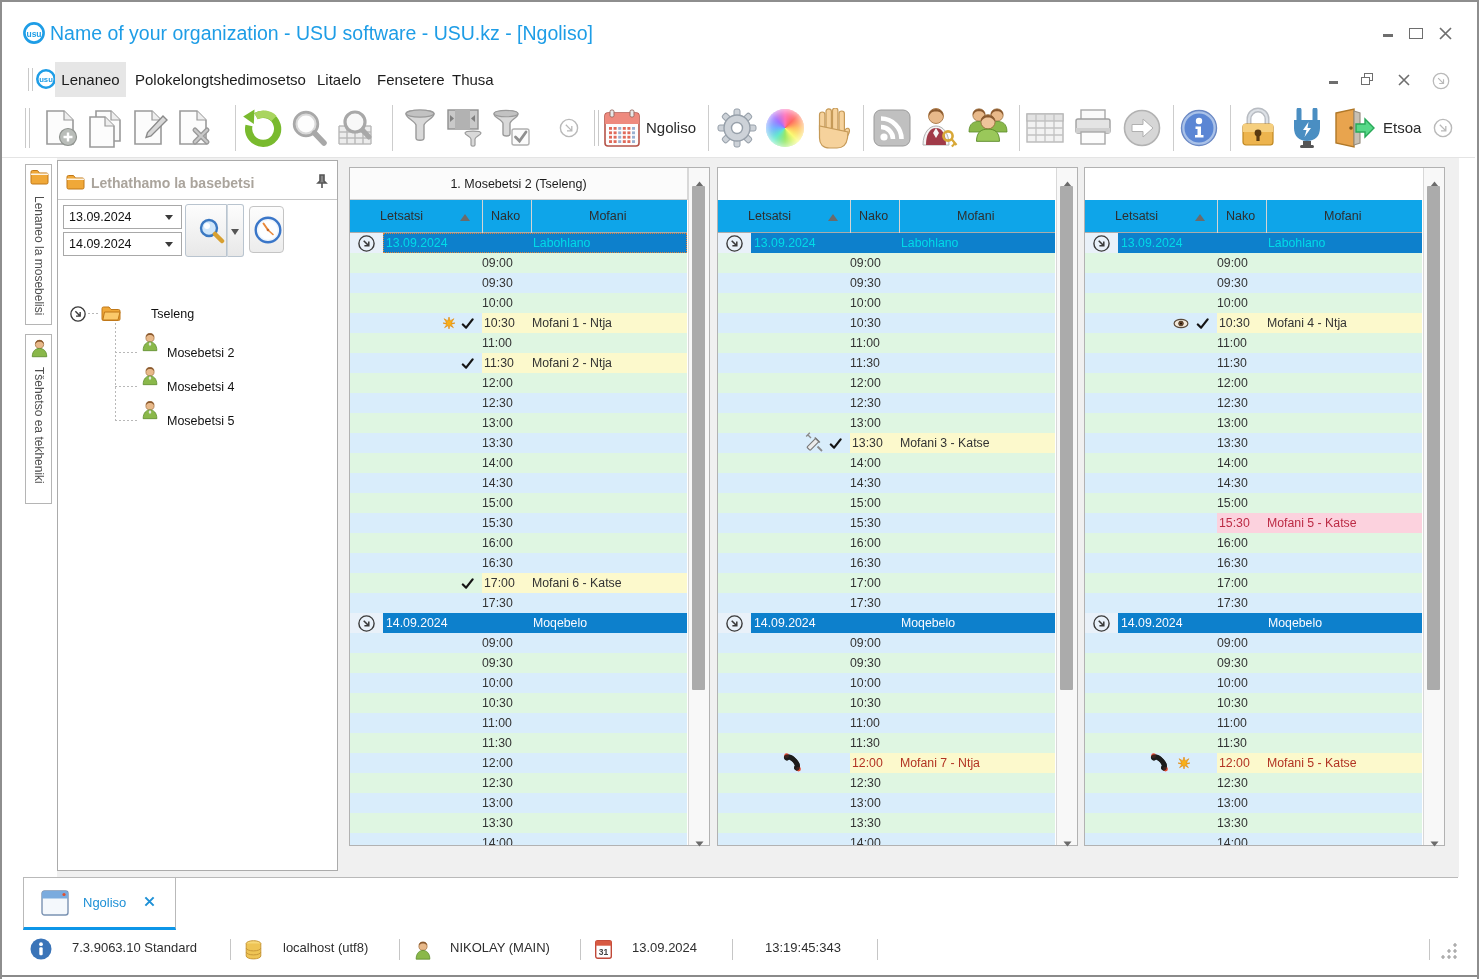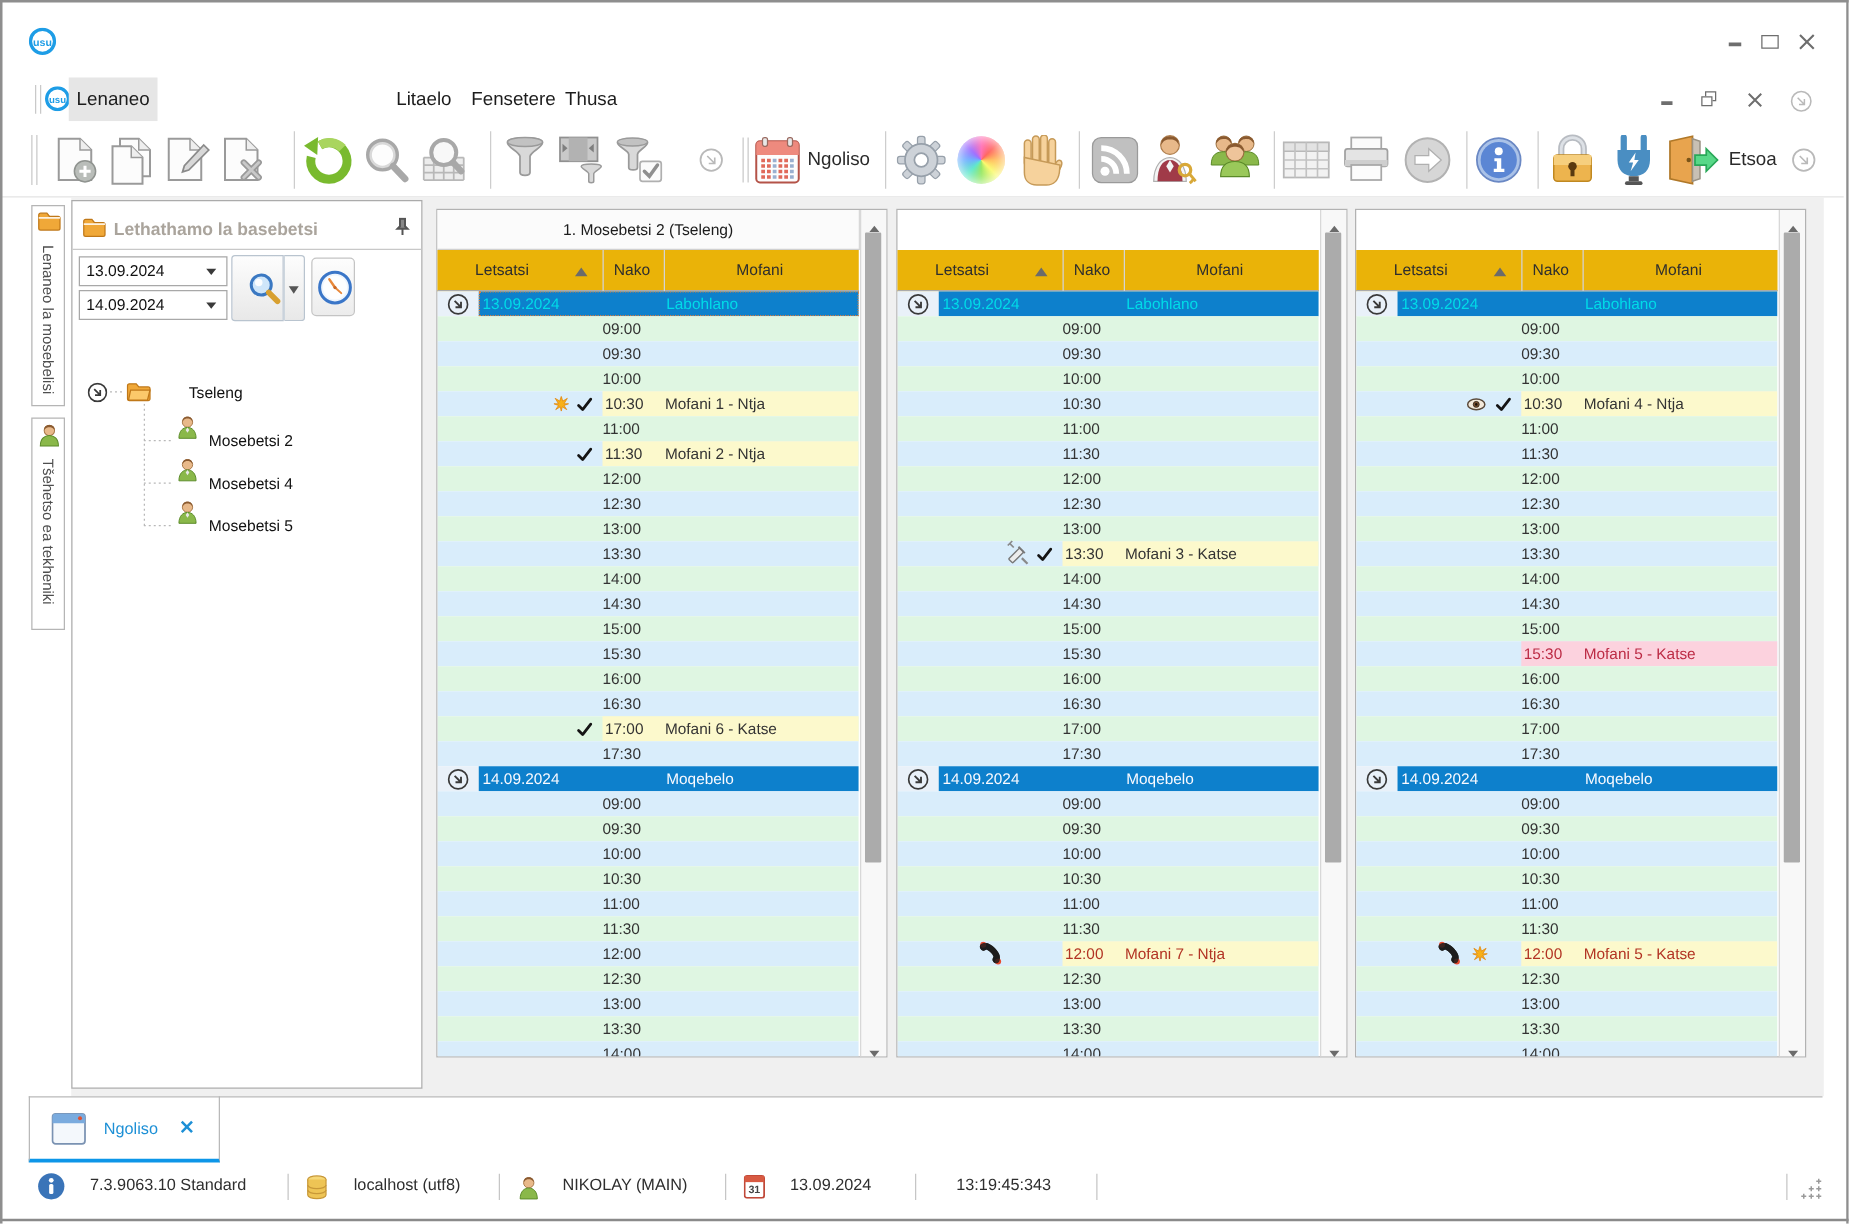--- a/index.html
+++ b/index.html
@@ -42,21 +42,21 @@
 .datebox { position:absolute; left:5px; width:119px; height:24px; border:1px solid #a8a8a8; background:#fff;
   font-size:12.5px; color:#111; line-height:22px; padding-left:5px; }
 .datebox .dd { position:absolute; right:8px; top:9px; width:0; height:0; border:4px solid transparent; border-top:5px solid #3a3a3a; }
 #mosh { position:absolute; left:4px; top:99px; width:270px; height:31px; background:#f5f5f5; border:1px solid #cfcfcf;
   font-size:13px; color:#2e2e2e; line-height:29px; padding-left:6px; }
 .treerow { position:absolute; font-size:12.5px; color:#111; }
 
 .panel { position:absolute; top:167px; width:361px; height:679px; background:#fff; border:1px solid #b2b2b2; }
 .ptitle { position:absolute; left:0; top:0; width:338px; border-right:1px solid #d8d8d8; height:32px; background:#fbfbfb; border-bottom:1px solid #d0d0d0;
   text-align:center; line-height:32px; font-size:12.5px; color:#1c1c1c; }
-.phead { position:absolute; left:0; top:32px; width:337px; height:33px; background:#eab308; border-bottom:1px solid #ababab; }
+.phead { position:absolute; left:0; top:32px; width:337px; height:33px; background:#0ea5e9; border-bottom:1px solid #ababab; }
 .phead span { position:absolute; top:0; height:33px; line-height:33px; font-size:12.5px; color:#2e2e2e; }
 .h-lets { left:30px; }
 .sortarr { position:absolute; left:109px; top:13px; }
 .h-nako { left:141px; }
 .h-mof { left:239px; }
 .hv1 { left:132px; width:1px; background:#d4d4d4; }
 .hv2 { left:181px; width:1px; background:#d4d4d4; }
 .rows { position:absolute; left:0; top:65px; width:337px; height:612px; overflow:hidden; }
 .row { position:absolute; left:0; width:337px; height:20px; line-height:20px; font-size:12.3px; color:#333; }
 .sb { background:#d9edfb; }
@@ -87,33 +87,35 @@
 .ssep { position:absolute; top:8px; width:1px; height:21px; background:#c6c6c6; }
 #botline { position:absolute; left:0; top:975px; width:1479px; height:2px; background:#8a8a8a; }
 </style></head>
 <body>
 <div id="win">
 
 <svg class="abs" style="left:23px;top:22px" width="22" height="22" viewBox="0 0 22 22">
  <circle cx="11" cy="11" r="9.6" fill="none" stroke="#1e9de6" stroke-width="2.6"></circle>
  <text x="11" y="14.5" text-anchor="middle" font-size="8.5" font-weight="bold" fill="#1e9de6" font-family="Liberation Sans">usu</text>
 </svg>
+<div id="title">Name of your organization - USU software - USU.kz - [Ngoliso]</div>
 <div id="tmin"></div>
     <div id="tmax"></div>
 <svg class="abs" style="left:1439px;top:27px" width="13" height="13" viewBox="0 0 13 13">
       <path d="M1 1 L12 12 M12 1 L1 12" stroke="#6e6e6e" stroke-width="1.7"></path>
     </svg>
 
 <div id="menubar">
  <div class="grip" style="left:28px;top:6px;height:23px"></div>
  <svg class="abs" style="left:36px;top:7px" width="20" height="20" viewBox="0 0 22 22">
   <circle cx="11" cy="11" r="9.6" fill="none" stroke="#1e9de6" stroke-width="2.8"></circle>
   <text x="11" y="14.5" text-anchor="middle" font-size="8.5" font-weight="bold" fill="#1e9de6" font-family="Liberation Sans">usu</text>
  </svg>
  <div class="menu-item" id="mi1">Lenaneo</div>
+ <div class="menu-item" style="left:135px">Polokelongtshedimosetso</div>
  <div class="menu-item" style="left:317px">Litaelo</div>
  <div class="menu-item" style="left:377px">Fensetere</div>
  <div class="menu-item" style="left:452px">Thusa</div>
 </div>
 <div id="mmin"></div>
     <div id="mrest1"></div>
     <div id="mrest2"></div>
 <svg class="abs" style="left:1398px;top:74px" width="12" height="12" viewBox="0 0 12 12">
       <path d="M1 1 L11 11 M11 1 L1 11" stroke="#6e6e6e" stroke-width="1.6"></path>
     </svg>

